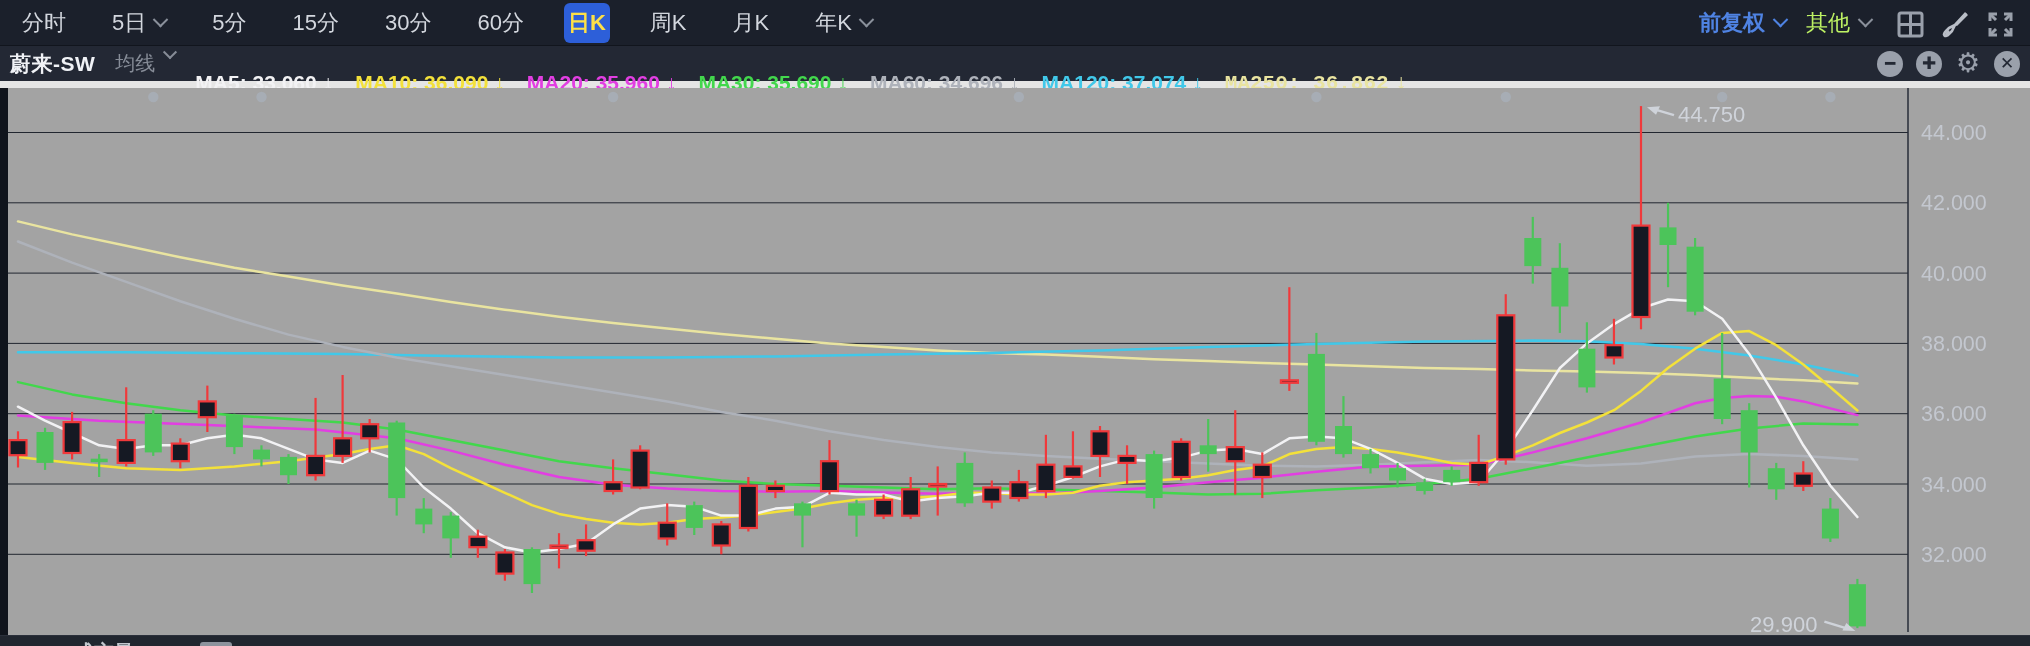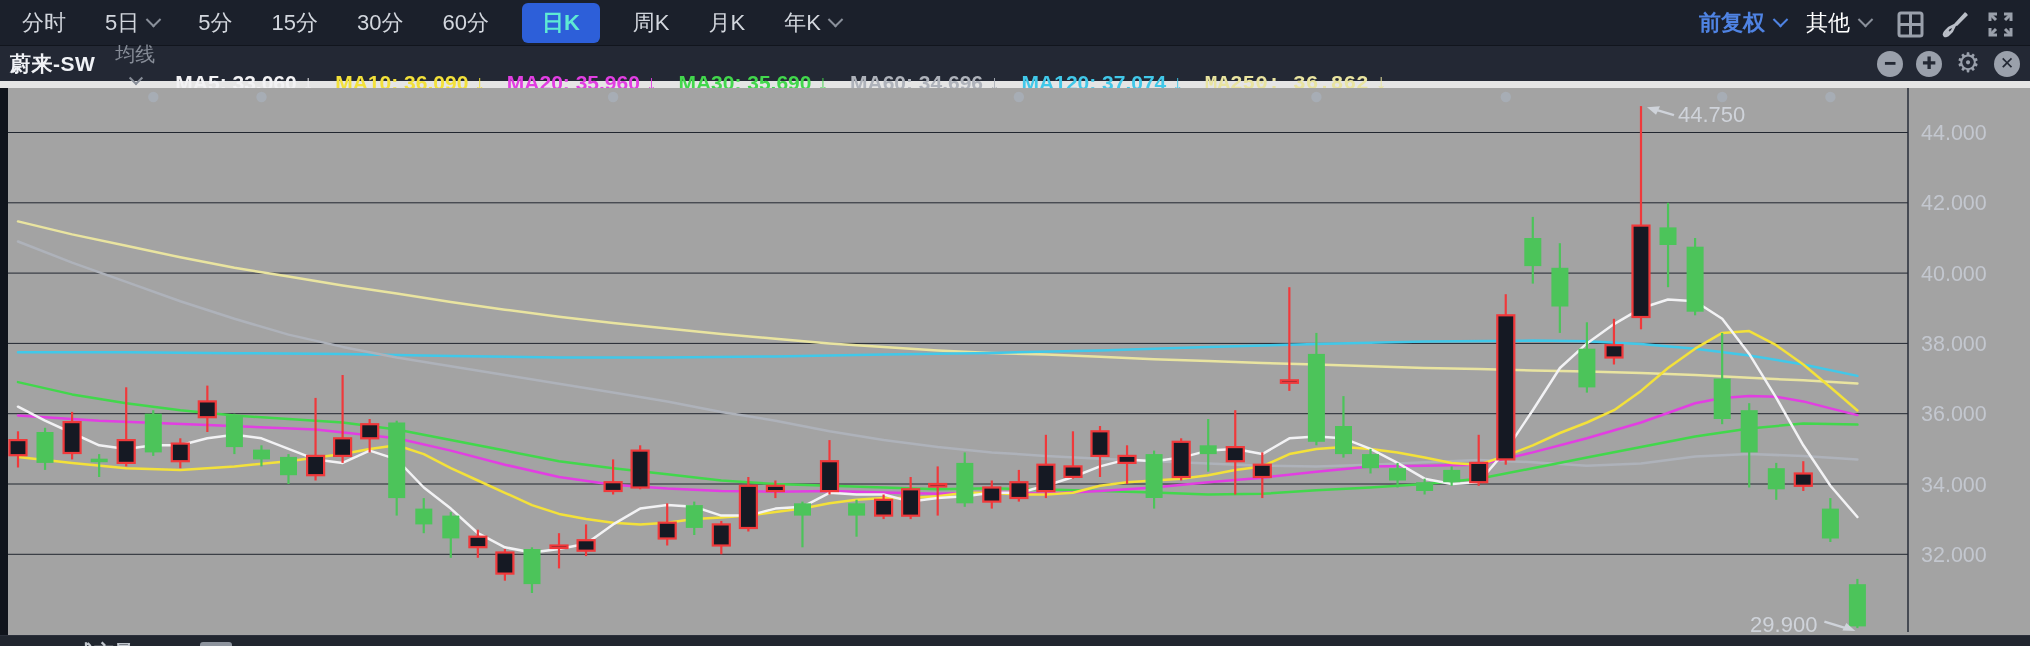--- a/index.html
+++ b/index.html
@@ -10,43 +10,43 @@
     -webkit-font-smoothing:antialiased;
   }
   .app{width:2030px;height:646px;display:flex;flex-direction:column;}
 
   
   .toolbar{
     height:46px;flex:0 0 46px;background:#1b202b;border-bottom:1px solid #11151d;
     display:flex;align-items:center;justify-content:space-between;
     padding:0 16px;box-sizing:border-box;font-size:22px;color:#d3d7de;
   }
-  .tabs{display:flex;align-items:center;gap:27px;}
+  .tabs{display:flex;align-items:center;gap:34px;}
   .tab{display:flex;align-items:center;gap:7px;cursor:pointer;white-space:nowrap;padding:5px 6px;border-radius:6px;}
-  .tab.active{background:#2d5fd9;color:#5eead4;padding:5px 20px;font-weight:bold;}
+  .tab.active{background:#2d5fd9;color:#fde047;padding:5px 4px;font-weight:bold;}
   .caret{
     width:9px;height:9px;border-right:2.5px solid #8a909b;border-bottom:2.5px solid #8a909b;
     transform:rotate(45deg) translate(-2px,-2px);display:inline-block;margin-left:2px;
   }
   .toolbar-right{display:flex;align-items:flex-end;gap:20px;}
   .dropdown{display:flex;align-items:center;gap:8px;cursor:pointer;white-space:nowrap;}
   .dropdown.blue{color:#4f83e3;font-weight:bold;}
   .dropdown.blue .caret{border-color:#4f83e3;}
-  .dropdown.gray{color:#ffffff;}
+  .dropdown.gray{color:#bef264;}
   .tool-icons{display:flex;align-items:center;gap:18px;margin-left:6px;}
   .tool-icon{width:27px;height:27px;display:inline-block;cursor:pointer;}
 
   
   .legendbar{
     height:42px;flex:0 0 42px;background:#232834;border-bottom:7px solid #e5e5e5;
     display:flex;align-items:center;padding:0 10px;box-sizing:border-box;
     font-size:21px;gap:20px;
   }
   .symbol{color:#f0f2f6;font-weight:bold;letter-spacing:.5px;}
-  .ma-selector{color:#868c97;display:flex;align-items:center;gap:8px;font-size:20px;cursor:pointer;flex-direction:column;}
+  .ma-selector{color:#868c97;display:flex;align-items:flex-start;gap:8px;font-size:20px;cursor:pointer;}
   .ma-selector .caret{border-color:#868c97;width:8px;height:8px;}
   .ma-legend{display:flex;align-items:flex-end;gap:22px;font-weight:bold;}
   .ma-item{display:flex;align-items:center;gap:6px;white-space:nowrap;}
   .legend-icons{margin-left:auto;display:flex;align-items:center;gap:13px;}
   .lg-icon{width:26px;height:26px;border-radius:50%;background:#9aa0ab;color:#232834;
     display:flex;align-items:center;justify-content:center;font-size:17px;font-weight:bold;cursor:pointer;line-height:1;}
   .lg-icon.gear{background:transparent;color:#9aa0ab;font-size:27px;}
 
   
   .chart-wrap{flex:0 0 547px;height:547px;position:relative;background:#a3a3a3;}

